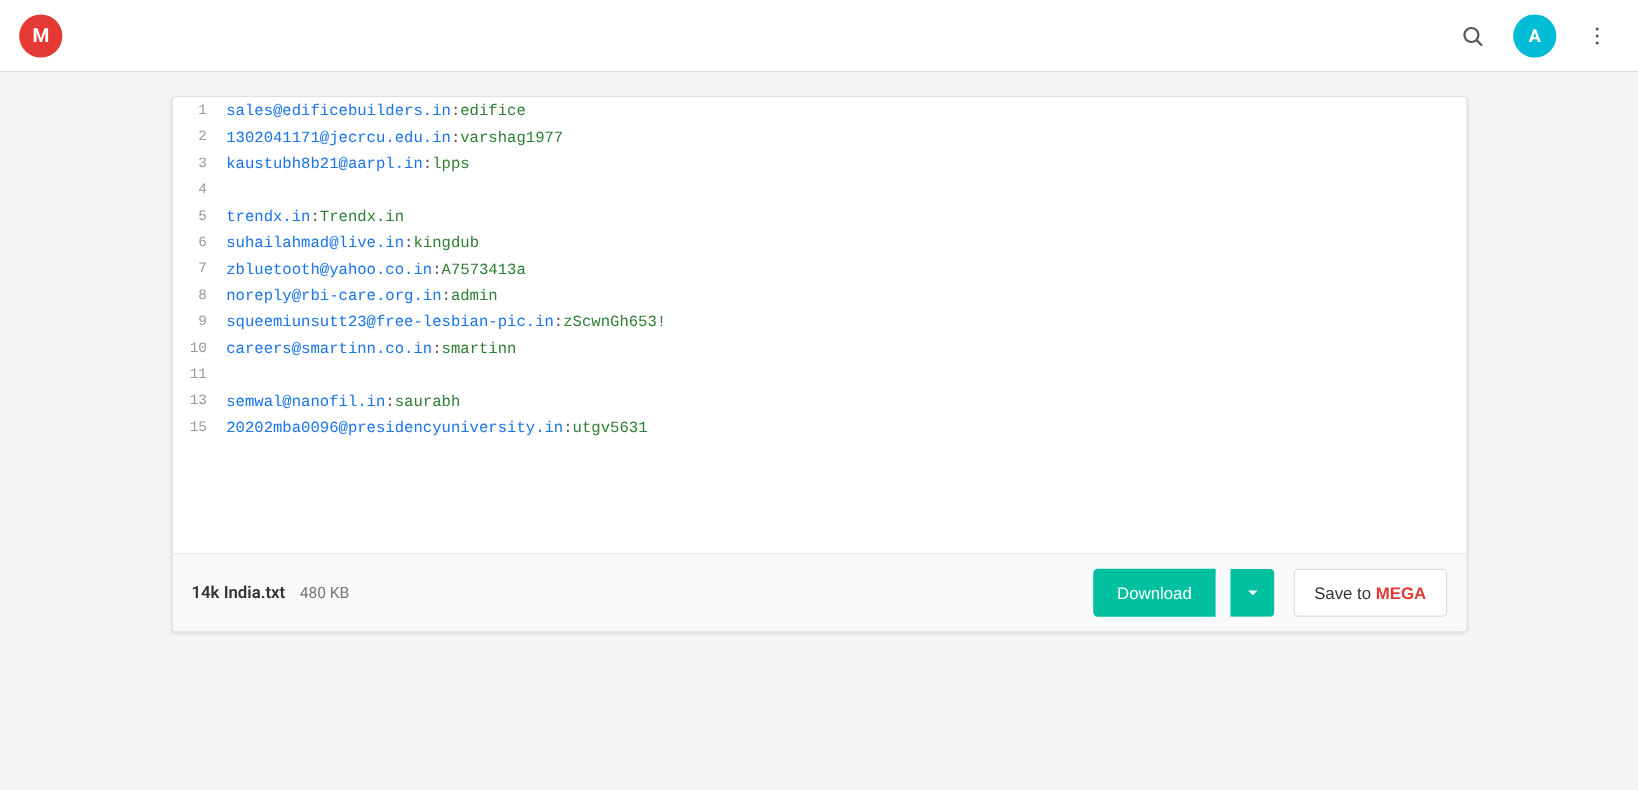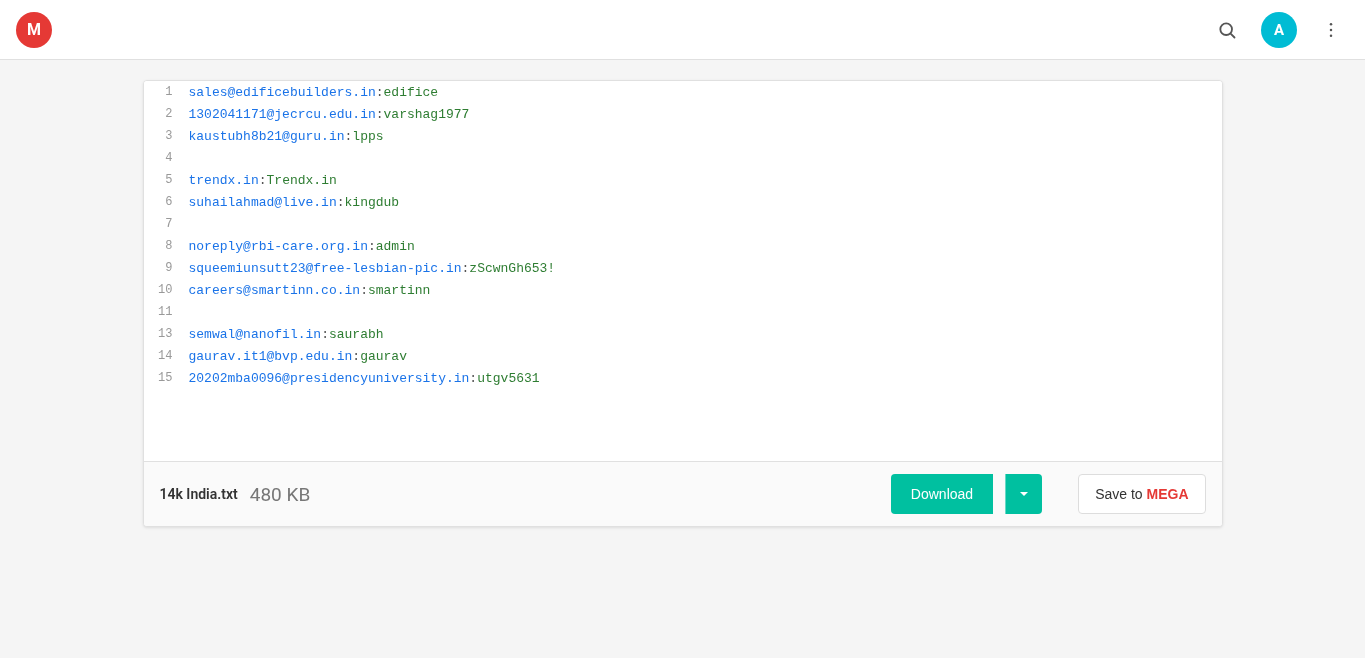--- a/index.html
+++ b/index.html
@@ -172,21 +172,21 @@
     }
 
     .file-name {
       font-weight: 600;
       font-size: 14px;
       color: #333;
     }
 
     .file-size {
       color: #777;
-      font-size: 19px;
+      font-size: 13px;
     }
 
     .action-buttons {
       display: flex;
       align-items: center;
       gap: 12px;
     }
 
     .download-btn {
       background: #00c0a0;
@@ -215,21 +215,21 @@
     }
 
     .save-mega-btn {
       background: white;
       color: #333;
       border: 1px solid #ddd;
       padding: 10px 16px;
       font-size: 14px;
       cursor: pointer;
       border-radius: 4px;
-      margin-left: 24px;
+      margin-left: 4px;
       height: 40px;
       font-weight: 400;
     }
 
     .save-mega-btn .mega-highlight {
       color: #e53935;
       font-weight: 600;
     }
   </style>
 </head>
@@ -270,58 +270,55 @@
           <div class="code-line">
             <span class="line-number">1</span>
             <span class="line-content"><span class="email-part">sales@edificebuilders.in</span><span class="separator" style="color: rgb(85, 85, 85);">:</span><span class="password-part">edifice</span></span>
           </div>
           <div class="code-line">
             <span class="line-number">2</span>
             <span class="line-content"><span class="email-part">1302041171@jecrcu.edu.in</span><span class="separator" style="color: rgb(85, 85, 85);">:</span><span class="password-part">varshag1977</span></span>
           </div>
           <div class="code-line">
             <span class="line-number">3</span>
-            <span class="line-content"><span class="email-part">kaustubh8b21@guru.in</span><span class="separator" style="color: rgb(85, 85, 85);">:</span><span class="password-part">lpps</span></span>
+            <span class="line-content"><span class="email-part">kaustubh8b21@aarpl.in</span><span class="separator" style="color: rgb(85, 85, 85);">:</span><span class="password-part">lpps</span></span>
           </div>
           <div class="code-line">
             <span class="line-number">4</span>
           </div>
           <div class="code-line">
             <span class="line-number">5</span>
             <span class="line-content"><span class="email-part">trendx.in</span><span class="separator" style="color: rgb(85, 85, 85);">:</span><span class="password-part">Trendx.in</span></span>
           </div>
           <div class="code-line">
             <span class="line-number">6</span>
             <span class="line-content"><span class="email-part">suhailahmad@live.in</span><span class="separator" style="color: rgb(85, 85, 85);">:</span><span class="password-part">kingdub</span></span>
           </div>
           <div class="code-line">
             <span class="line-number">7</span>
+            <span class="line-content"><span class="email-part">zbluetooth@yahoo.co.in</span><span class="separator" style="color: rgb(85, 85, 85);">:</span><span class="password-part">A7573413a</span></span>
           </div>
           <div class="code-line">
             <span class="line-number">8</span>
             <span class="line-content"><span class="email-part">noreply@rbi-care.org.in</span><span class="separator" style="color: rgb(85, 85, 85);">:</span><span class="password-part">admin</span></span>
           </div>
           <div class="code-line">
             <span class="line-number">9</span>
             <span class="line-content"><span class="email-part">squeemiunsutt23@free-lesbian-pic.in</span><span class="separator" style="color: rgb(85, 85, 85);">:</span><span class="password-part">zScwnGh653!</span></span>
           </div>
           <div class="code-line">
             <span class="line-number">10</span>
             <span class="line-content"><span class="email-part">careers@smartinn.co.in</span><span class="separator" style="color: rgb(85, 85, 85);">:</span><span class="password-part">smartinn</span></span>
           </div>
           <div class="code-line">
             <span class="line-number">11</span>
           </div>
           <div class="code-line">
             <span class="line-number">13</span>
             <span class="line-content"><span class="email-part">semwal@nanofil.in</span><span class="separator" style="color: rgb(85, 85, 85);">:</span><span class="password-part">saurabh</span></span>
-          </div>
-          <div class="code-line">
-            <span class="line-number">14</span>
-            <span class="line-content"><span class="email-part">gaurav.it1@bvp.edu.in</span><span class="separator" style="color: rgb(85, 85, 85);">:</span><span class="password-part">gaurav</span></span>
           </div>
           <div class="code-line">
             <span class="line-number">15</span>
             <span class="line-content"><span class="email-part">20202mba0096@presidencyuniversity.in</span><span class="separator" style="color: rgb(85, 85, 85);">:</span><span class="password-part">utgv5631</span></span>
           </div>
         </div>
     </div>
 
     <div class="bottom-bar">
       <div class="file-info">

